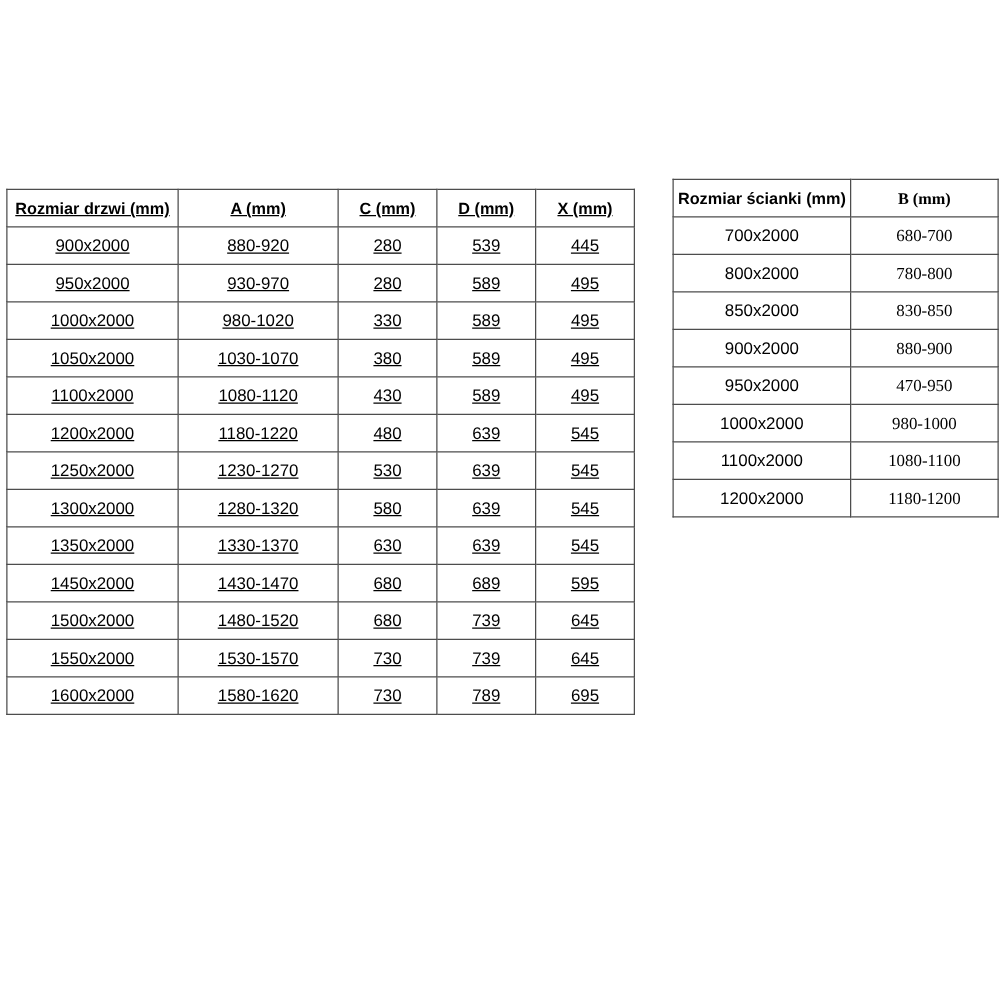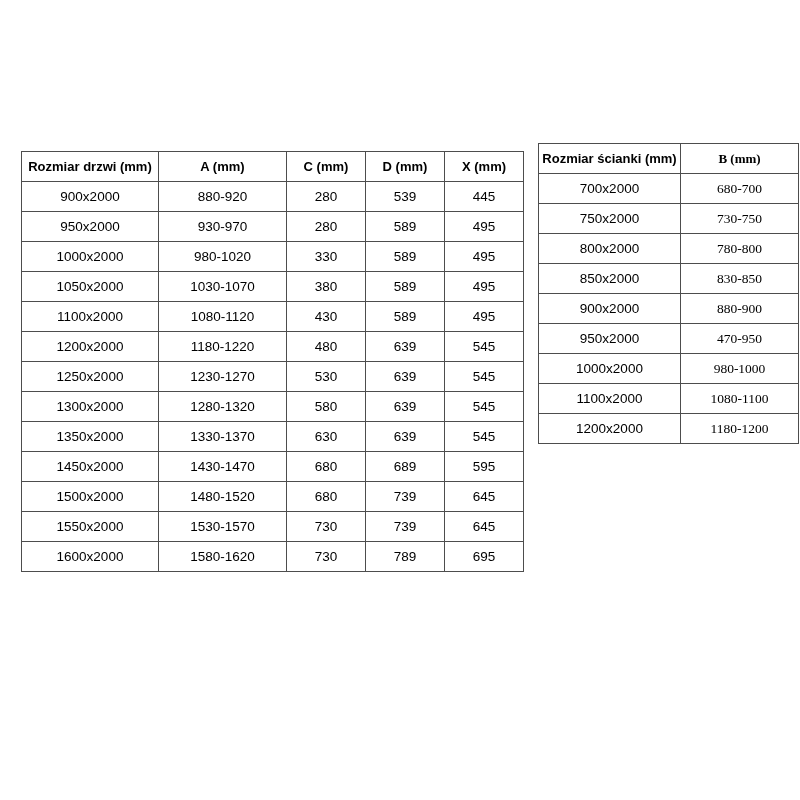--- a/index.html
+++ b/index.html
@@ -35,23 +35,24 @@
     line-height: 1;
     white-space: nowrap;
     overflow: hidden;
     color: #000000;
   }
   table.spec th {
     font-weight: bold;
     font-size: 13px;
   }
   #door-table {
-    left: 21px;
+    left: 5px;
     top: 151px;
     width: 483px;
+    text-decoration: underline;
   }
   #door-table th:nth-child(1), #door-table td:nth-child(1) { width: 132px; }
   #door-table th:nth-child(2), #door-table td:nth-child(2) { width: 123px; }
   #door-table th:nth-child(3), #door-table td:nth-child(3) { width: 74px; }
   #door-table th:nth-child(4), #door-table td:nth-child(4) { width: 74px; }
   #door-table th:nth-child(5), #door-table td:nth-child(5) { width: 74px; }
   #wall-table {
     left: 538px;
     top: 143px;
     width: 254px;
@@ -175,24 +176,20 @@
           <th>Rozmiar ścianki (mm)</th>
           <th>B (mm)</th>
         </tr>
     </thead>
     <tbody>
         <tr>
           <td>700x2000</td>
           <td>680-700</td>
         </tr>
         <tr>
-          <td>750x2000</td>
-          <td>730-750</td>
-        </tr>
-        <tr>
           <td>800x2000</td>
           <td>780-800</td>
         </tr>
         <tr>
           <td>850x2000</td>
           <td>830-850</td>
         </tr>
         <tr>
           <td>900x2000</td>
           <td>880-900</td>

